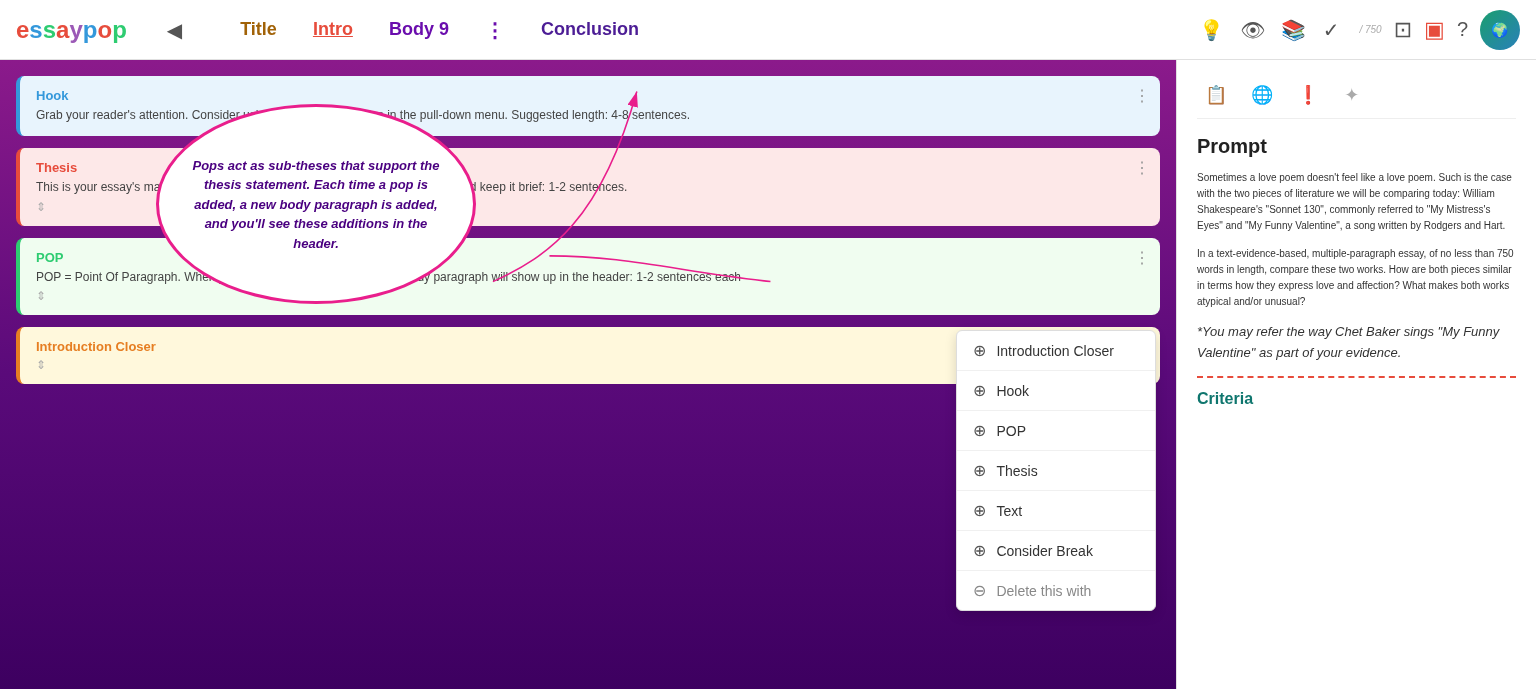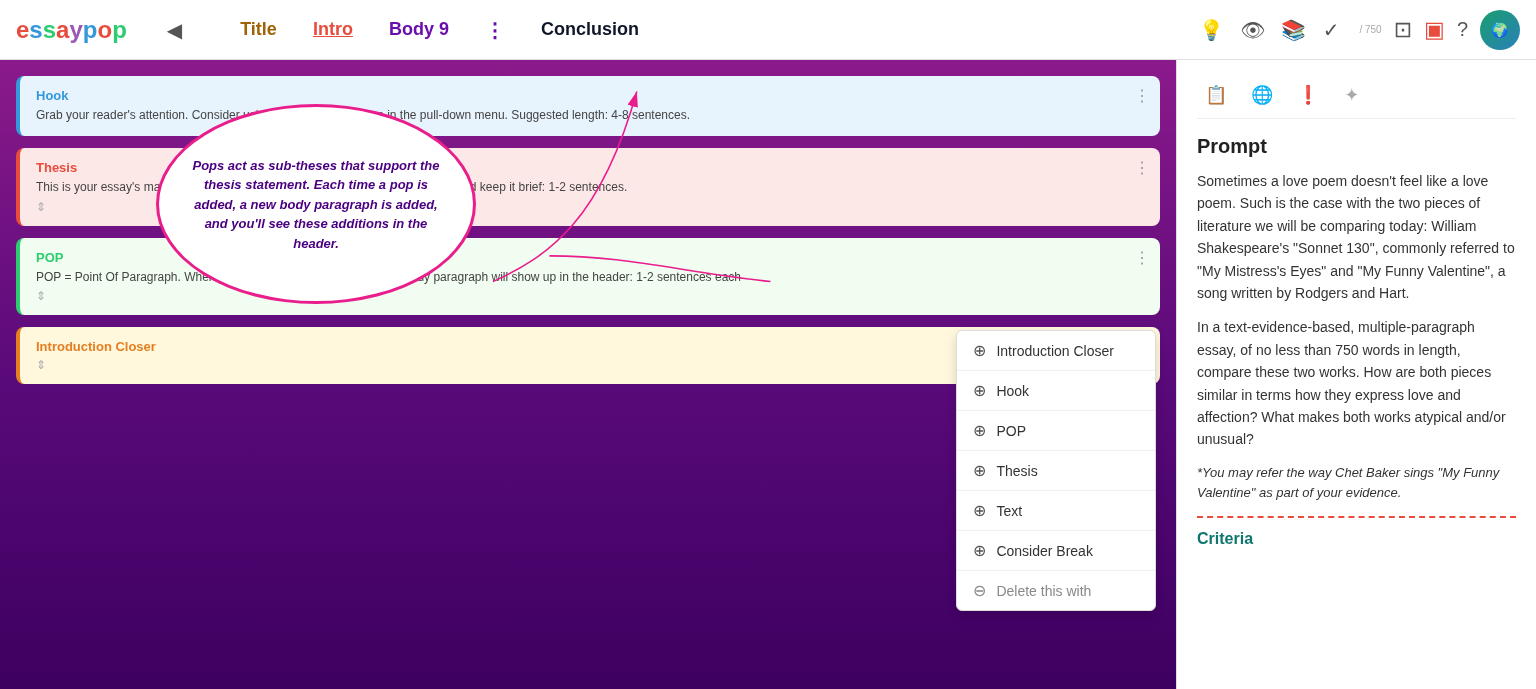--- a/index.html
+++ b/index.html
@@ -44,21 +44,21 @@
     }
     .nav-tab {
       font-size: 18px;
       font-weight: bold;
       cursor: pointer;
       padding: 4px 8px;
     }
     .nav-tab-title { color: #a16207; margin-left: 20px; }
     .nav-tab-intro { color: #e74c3c; text-decoration: underline; }
     .nav-tab-body1 { color: #6a0dad; }
-    .nav-tab-conclusion { color: #0f172a; }
+    .nav-tab-conclusion { color: #4c1d95; }
     .nav-tab-dots { color: #6a0dad; font-size: 20px; }
 
     .header-icons {
       display: flex;
       align-items: center;
       gap: 16px;
       margin-left: auto;
     }
     .header-icon {
       font-size: 20px;
@@ -68,20 +68,21 @@
     .header-right {
       display: flex;
       align-items: center;
       gap: 12px;
       margin-left: 20px;
     }
     .word-count {
       font-size: 12px;
       color: #555;
       line-height: 1.1;
+      font-style: italic;
     }
     .avatar {
       width: 40px;
       height: 40px;
       border-radius: 50%;
       background: linear-gradient(135deg, #1a9e6e, #2980b9);
       display: flex;
       align-items: center;
       justify-content: center;
       color: white;
@@ -230,21 +231,21 @@
     }
     .right-tab-active { color: #e74c3c; }
 
     .prompt-title {
       font-size: 20px;
       font-weight: bold;
       color: #222;
       margin-bottom: 12px;
     }
     .prompt-body {
-      font-size: 14px;
+      font-size: 10px;
       color: #333;
       line-height: 1.6;
       margin-bottom: 12px;
     }
     .prompt-italic {
       font-style: italic;
       font-size: 13px;
       color: #333;
       line-height: 1.6;
     }

